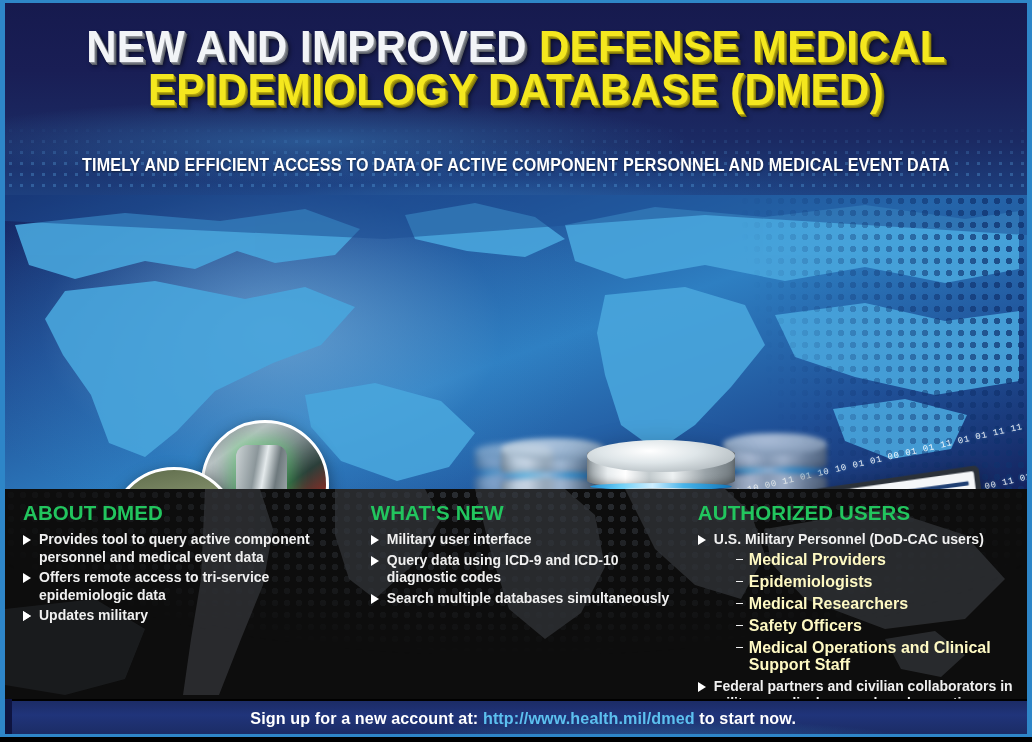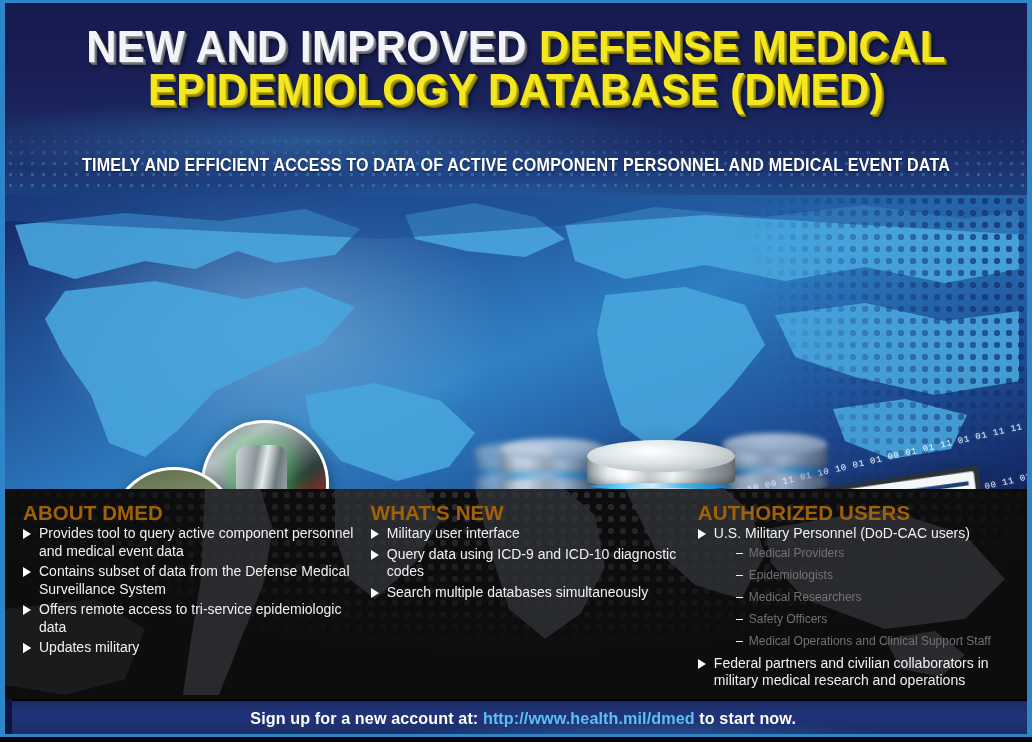--- a/index.html
+++ b/index.html
@@ -199,46 +199,48 @@
     position: relative;
     display: flex;
     padding: 12px 14px 0 18px;
     height: 100%;
   }
   .col { position: relative; }
   .col-about { width: 345px; }
   .col-new { width: 330px; padding-left: 8px; }
   .col-users { width: 330px; padding-left: 10px; }
   .col-h {
-    color: #a16207;
+    color: #22c55e;
     font-size: 20.5px;
     font-weight: bold;
     letter-spacing: 0.1px;
+    margin-bottom: 6px;
   }
   ul.items { list-style: none; }
   ul.items > li {
     position: relative;
     color: #f0f0f0;
     font-size: 14px;
     line-height: 17.5px;
     padding-left: 16px;
     margin-bottom: 3px;
+    font-weight: bold;
   }
   ul.items > li .tri {
     position: absolute; left: 0; top: 4px;
     width: 0; height: 0;
     border-left: 8px solid #ffffff;
     border-top: 5px solid transparent;
     border-bottom: 5px solid transparent;
   }
   ul.subitems { list-style: none; margin: 2px 0 2px 22px; }
   ul.subitems > li {
     position: relative;
-    color: #737373;
-    font-size: 12px;
+    color: #fef9c3;
+    font-size: 16px;
     line-height: 17px;
     padding-left: 13px;
     margin-bottom: 5px;
   }
   ul.subitems > li .dash {
     position: absolute; left: 0; top: 8px;
     width: 7px; height: 1.4px; background: #f0f0f0;
   }
 
   
@@ -381,21 +383,20 @@
       </g>
     </svg>
     <div class="panel-dots"></div>
 
     <div class="cols">
 
       <div class="col col-about">
         <div class="col-h">ABOUT DMED</div>
         <ul class="items">
           <li><span class="tri"></span><span>Provides tool to query active component personnel and medical event data</span></li>
-          <li><span class="tri"></span><span>Contains subset of data from the Defense Medical Surveillance System</span></li>
           <li><span class="tri"></span><span>Offers remote access to tri-service epidemiologic data</span></li>
           <li><span class="tri"></span></li>
           <li><span class="tri"></span><span>Updates military</span></li>
         </ul>
       </div>
 
       <div class="col col-new">
         <div class="col-h">WHAT'S NEW</div>
         <ul class="items">
           <li><span class="tri"></span><span>Military user  interface</span></li>

